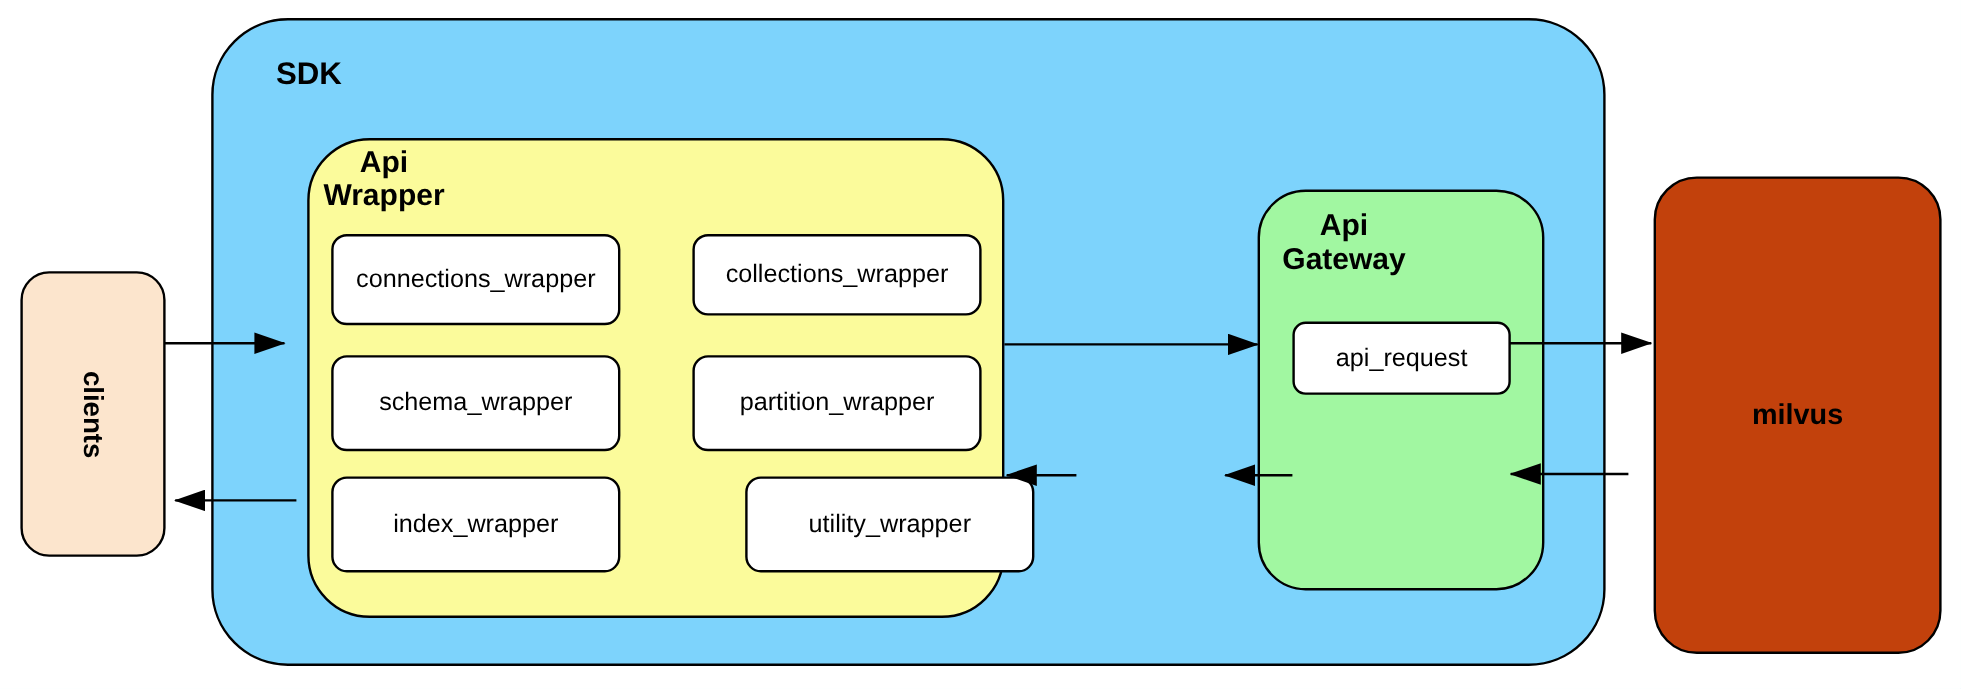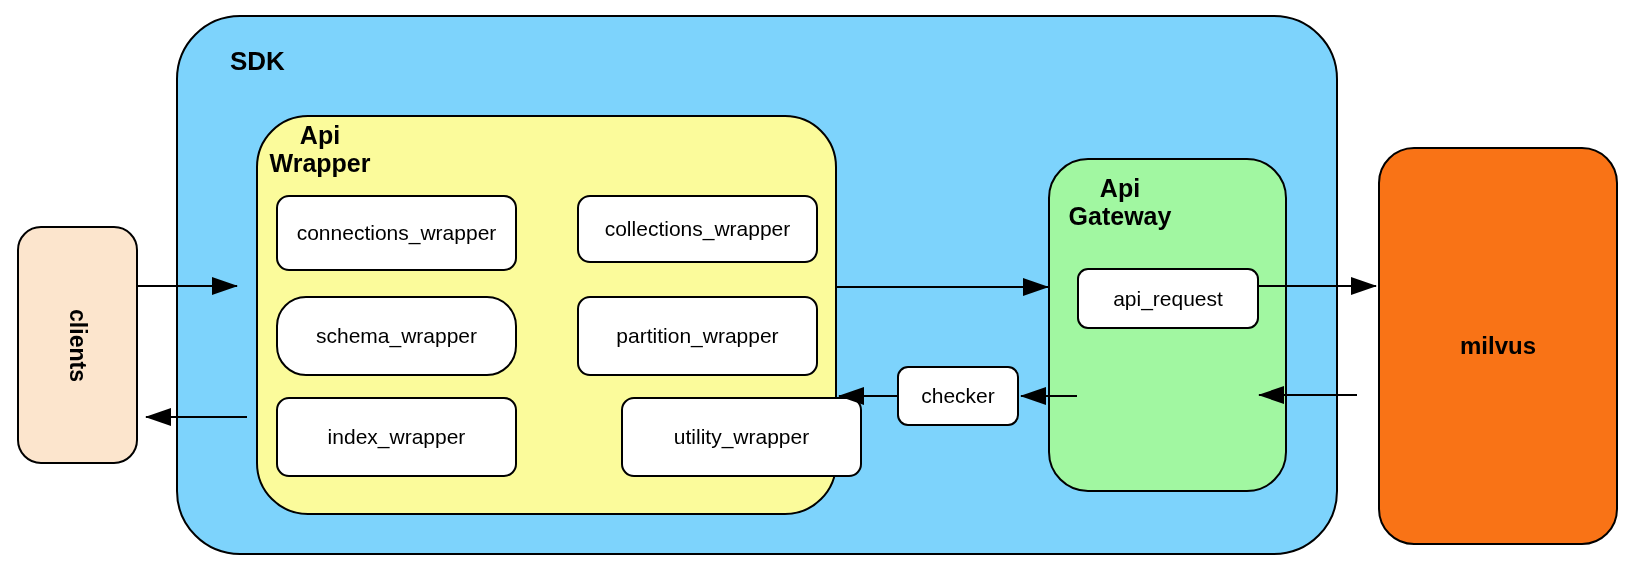--- a/index.html
+++ b/index.html
@@ -41,35 +41,35 @@
   .api-gateway{
     left:870px;top:141px;width:239px;height:334px;
     background:#A1F7A1;border-radius:40px;
   }
   .ag-label{
     position:absolute;left:10px;top:14px;width:120px;
     text-align:center;font-weight:bold;font-size:25px;line-height:28px;
   }
   .milvus{
     left:1378px;top:147px;width:240px;height:398px;
-    background:#f97316;border-radius:36px;
+    background:#c2410c;border-radius:36px;
     display:flex;align-items:center;justify-content:center;
     font-weight:bold;font-size:24px;
   }
   
   .node{
     position:absolute;box-sizing:border-box;
     background:#FFFFFF;border:2px solid #000;border-radius:13px;
     display:flex;align-items:center;justify-content:center;
     font-size:21px;white-space:nowrap;
   }
   
   .n-connections{left:18px; top:78px; width:241px;height:76px;}
   .n-collections{left:319px;top:78px; width:241px;height:68px;}
-  .n-schema    {left:18px; top:179px;width:241px;height:80px;border-radius:30px;}
+  .n-schema    {left:18px; top:179px;width:241px;height:80px;}
   .n-partition {left:319px;top:179px;width:241px;height:80px;text-align:center;}
   .n-index     {left:18px; top:280px;width:241px;height:80px;}
   .n-utility   {left:319px;top:280px;width:241px;height:80px;margin-left:44px;}
   
   .n-request {left:27px;top:97px; width:182px;height:61px;border-radius:11px;margin-top:11px;}
   .n-response{left:27px;top:207px;width:182px;height:61px;border-radius:11px;}
   
   .n-checker{left:719px;top:349px;width:122px;height:60px;border-radius:11px;}
   
   .arrows{
@@ -95,21 +95,20 @@
         <div>Wrapper</div>
       </div>
       <div class="node n-connections">connections_wrapper</div>
       <div class="node n-collections">collections_wrapper</div>
       <div class="node n-schema">schema_wrapper</div>
       <div class="node n-partition">partition_wrapper</div>
       <div class="node n-index">index_wrapper</div>
       <div class="node n-utility">utility_wrapper</div>
     </div>
 
-    <div class="node n-checker">checker</div>
 
     <div class="box api-gateway">
       <div class="ag-label">
         <div>Api</div>
         <div>Gateway</div>
       </div>
       <div class="node n-request">api_request</div>
     </div>
   </div>
 

